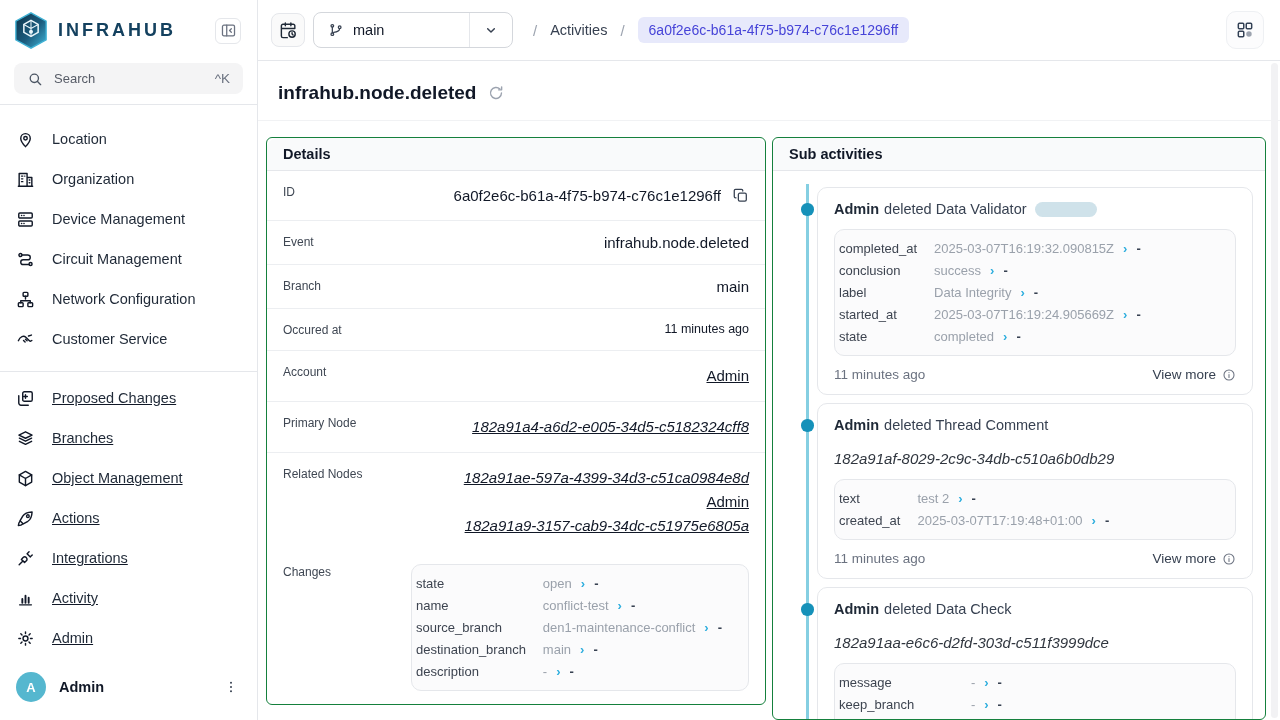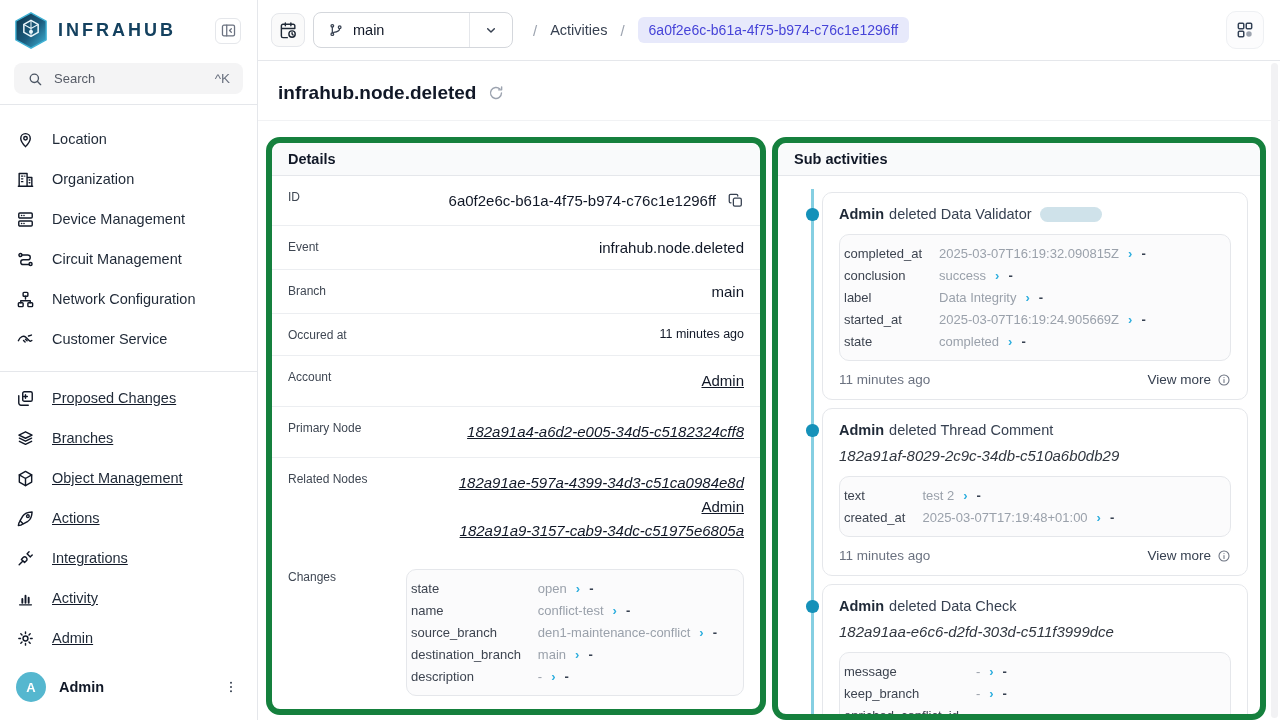--- a/index.html
+++ b/index.html
@@ -57,21 +57,21 @@
   .components-btn { margin-left:auto; width:38px; height:38px; border:1px solid #eef0f3;
     border-radius:10px; background:#fcfcfd; display:flex; align-items:center; justify-content:center;
     color:#334155; cursor:pointer; }
 
   .page-head { padding:21px 20px 16px; display:flex; align-items:center; gap:11px;
     border-bottom:1px solid #f1f2f4; }
   .page-title { font-size:19px; font-weight:700; color:#111827; }
   .refresh-btn { color:#9ca3af; cursor:pointer; }
 
   .content { flex:1; display:flex; gap:6px; padding:16px 14px 0 8px; overflow:hidden; }
-  .panel { border:6px solid #15803d; border-radius:14px; background:#fff; }
+  .panel { border:1px solid #15803d; border-radius:6px; background:#fff; }
   .panel-header { background:#f9fafb; border-bottom:1px solid #e5e7eb; border-radius:10px 10px 0 0;
     padding:8px 16px; font-size:14.5px; font-weight:700; color:#111827; }
 
   
   .details-panel { width:500px; min-width:500px; align-self:flex-start; }
   .detail-row { display:flex; justify-content:space-between; align-items:flex-start;
     padding:13px 16px; border-bottom:1px solid #eceef1; }
   .detail-row:last-child { border-bottom:none; }
   .detail-label { font-size:12px; color:#3f4753; padding-top:1px; }
   .detail-value { font-size:15px; color:#111827; text-align:right; }
@@ -97,21 +97,21 @@
   .card-wrap { position:relative; padding-left:44px; margin-top:8px; }
   .card-wrap::before { content:""; position:absolute; left:33px; top:-3px; bottom:-9px;
     width:2.5px; background:var(--timeline_line); }
   .card-wrap::after { content:""; position:absolute; left:28px; top:16px; width:12.5px;
     height:12.5px; border-radius:50%; background:var(--timeline_dot); }
   .card { border:1px solid #e5e7eb; border-radius:10px; background:#fff; padding-top:13px; }
   .card-title { padding:0 16px; font-size:14.5px; color:#374151; display:flex; align-items:center; }
   .card-actor { font-weight:700; color:#1f2937; margin-right:5px; }
   .skeleton-pill { width:62px; height:15px; border-radius:999px; background:var(--skeleton);
     margin-left:8px; }
-  .card-node-id { padding:0 16px; margin-top:9px; font-size:15px; font-style:italic; color:#30363f; }
+  .card-node-id { padding:0 16px; margin-top:17px; font-size:15px; font-style:italic; color:#30363f; }
   .entries-box { margin:12px 16px 0; }
   .card-footer { display:flex; justify-content:space-between; align-items:center;
     padding:11px 16px 12px; font-size:13.5px; }
   .card-time { color:#6b7280; }
   .view-more { display:flex; align-items:center; gap:6px; color:#374151; cursor:pointer; }
   .view-more .icx { color:#6b7280; }
 
   .scroll-track { position:absolute; right:2px; top:63px; bottom:2px; width:7px;
     background:#f2f2f4; border-radius:4px; }
 </style>

